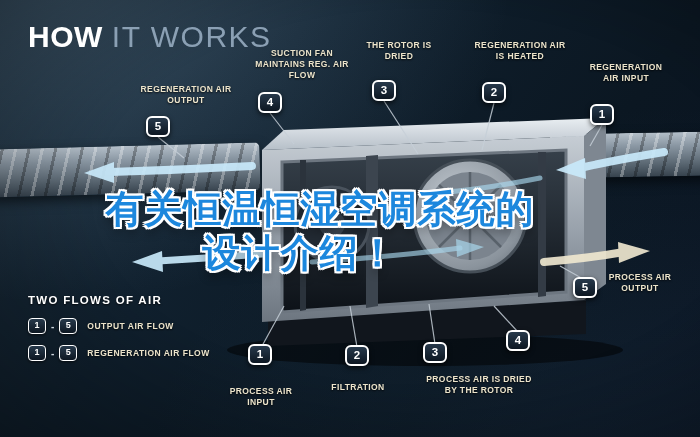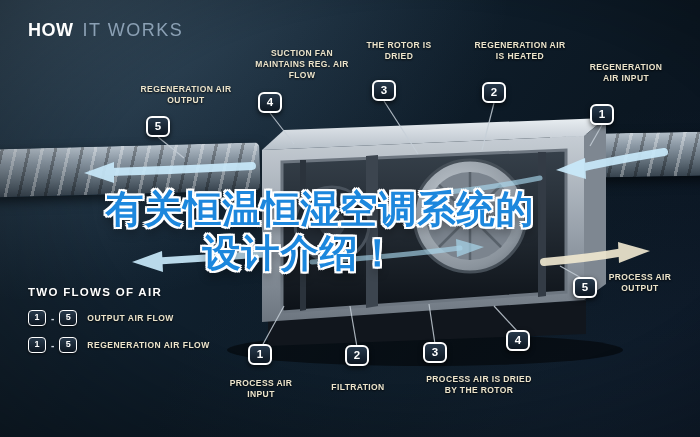--- a/index.html
+++ b/index.html
@@ -17,45 +17,45 @@
   
   .duct{position:absolute;z-index:1;border-radius:5px;
     background:
       repeating-linear-gradient(104deg,rgba(255,255,255,.30) 0 3px,rgba(255,255,255,0) 3px 13px,rgba(0,0,0,.28) 13px 16px,rgba(0,0,0,0) 16px 26px),
       linear-gradient(180deg,#b4bfc9 0%,#8a97a3 30%,#5b6873 70%,#36424d 100%);
     box-shadow:0 5px 12px rgba(0,0,0,.55);}
   .duct-left{left:-12px;top:146px;width:272px;height:48px;transform:rotate(-1.5deg);}
   .duct-right{right:-12px;top:133px;width:162px;height:44px;transform:rotate(-1deg);}
   .scene{position:absolute;left:0;top:0;z-index:2;}
   
-  .title{position:absolute;left:28px;top:20px;z-index:4;font-size:18px;letter-spacing:.5px;white-space:nowrap;}
+  .title{position:absolute;left:28px;top:20px;z-index:4;font-size:30px;letter-spacing:.5px;white-space:nowrap;}
   .t-bold{font-weight:800;color:#ffffff;margin-right:9px;}
   .t-light{font-weight:300;color:#8ba0b4;letter-spacing:1.5px;}
   
   .lbl{position:absolute;z-index:4;color:#ece4cb;font-size:8.5px;font-weight:bold;
        letter-spacing:.4px;line-height:1.3;text-align:center;text-transform:uppercase;
        text-shadow:0 1px 2px rgba(0,0,0,.8);}
   .badge{position:absolute;z-index:4;width:24px;height:21px;border:2px solid #fff;border-radius:6px;
        background:linear-gradient(180deg,#27394b 0%,#0d1722 100%);
        color:#fff;font-size:11.5px;font-weight:bold;text-align:center;line-height:16px;
        box-shadow:0 2px 5px rgba(0,0,0,.65);}
   .b-ro{left:146px;top:116px}.l-ro{left:138px;top:84px;width:96px}
   .b-sr{left:258px;top:92px}.l-sr{left:252px;top:48px;width:100px}
   .b-rd{left:372px;top:80px}.l-rd{left:358px;top:40px;width:82px}
   .b-rh{left:482px;top:82px}.l-rh{left:474px;top:40px;width:92px}
   .b-ri{left:590px;top:104px}.l-ri{left:582px;top:62px;width:88px}
   .b-po{left:573px;top:277px}.l-po{left:604px;top:272px;width:72px;text-align:center}
   .b-sp{left:506px;top:330px}.l-sp{left:538px;top:323px;width:106px;text-align:left}
   .b-pd{left:423px;top:342px}.l-pd{left:420px;top:374px;width:118px}
   .b-fi{left:345px;top:345px}.l-fi{left:322px;top:382px;width:72px}
-  .b-pi{left:248px;top:344px}.l-pi{left:226px;top:378px;width:70px}
+  .b-pi{left:248px;top:344px}.l-pi{left:226px;top:386px;width:70px}
   
   .legend{position:absolute;left:28px;top:286px;z-index:4;}
   .legend-heading{color:#ffffff;font-size:11.5px;font-weight:bold;letter-spacing:1.3px;margin-bottom:12px;
-       text-shadow:0 1px 2px rgba(0,0,0,.8);}
+       text-shadow:0 1px 2px rgba(0,0,0,.8);margin-top:8px;}
   .legend-row{display:flex;align-items:center;margin-bottom:11px;}
   .mini-badge{display:inline-block;width:18px;height:16px;border:1.5px solid #fff;border-radius:4px;
        background:linear-gradient(180deg,#27394b 0%,#0d1722 100%);
        color:#fff;font-size:9px;font-weight:bold;text-align:center;line-height:13px;
        box-shadow:0 1px 3px rgba(0,0,0,.6);}
   .dash{color:#cfd8e0;font-size:10px;font-weight:bold;margin:0 5px;}
   .legend-label{color:#ece4cb;font-size:8.5px;font-weight:bold;letter-spacing:.5px;margin-left:10px;
        text-shadow:0 1px 2px rgba(0,0,0,.8);}
   
   .wm{position:absolute;left:0;width:600px;z-index:5;text-align:center;font-weight:bold;

